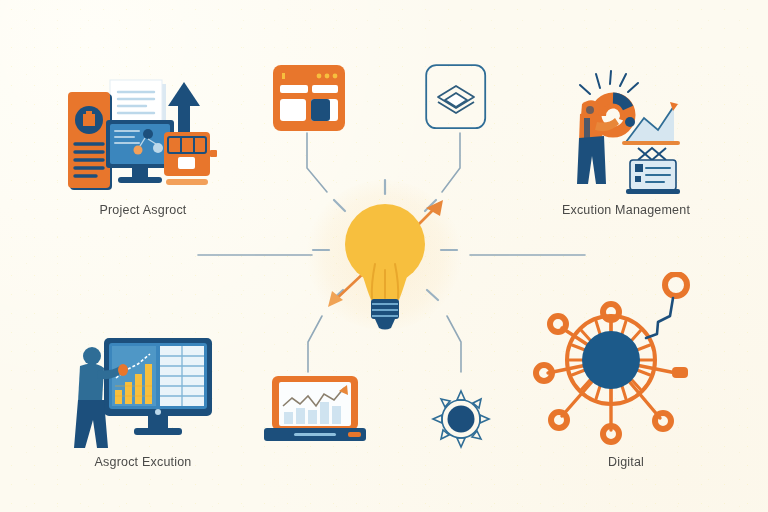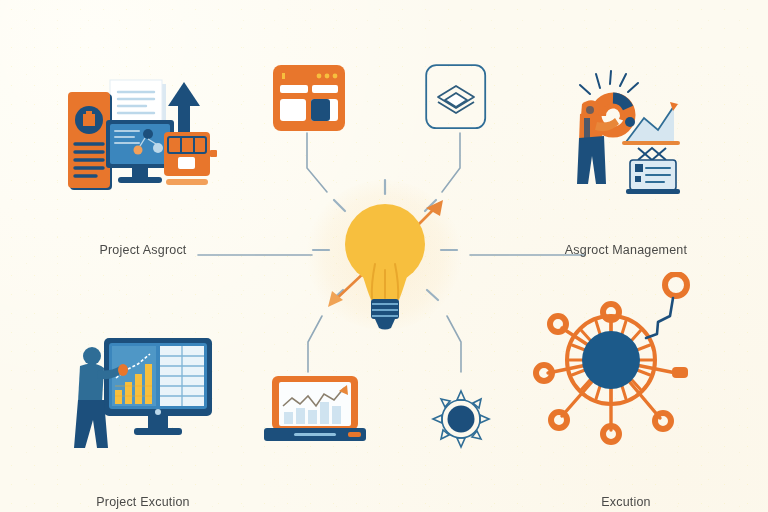--- a/index.html
+++ b/index.html
@@ -22,21 +22,20 @@
       radial-gradient(circle, rgba(240,232,140,.55) .7px, transparent 1px),
       radial-gradient(circle, rgba(236,226,150,.40) .6px, transparent 1px);
     background-size:23px 19px, 31px 27px;
     background-position:0 0, 11px 7px;
   }
   .art{position:absolute;}
   .label{
     position:absolute;text-align:center;
     color:#4a4a48;font-size:12.5px;letter-spacing:.2px;
     white-space:nowrap;
-    margin-top:40px;
   }
   .connector{position:absolute;}
   .hubglow{
     position:absolute;border-radius:50%;
     background:radial-gradient(circle, rgba(250,200,120,.20) 0%, rgba(250,210,140,.10) 55%, rgba(253,250,240,0) 72%);
   }
 </style>
 </head>
 <body>
 
@@ -224,21 +223,21 @@
       <g stroke="#2f6d96" stroke-width="2" stroke-linecap="round">
         <line x1="80" y1="98" x2="104" y2="98"></line>
         <line x1="80" y1="105" x2="104" y2="105"></line>
         <line x1="80" y1="112" x2="98" y2="112"></line>
       </g>
       <rect x="69" y="94" width="8" height="8" fill="#1c4f7c"></rect>
       <rect x="69" y="106" width="6" height="6" fill="#1c4f7c"></rect>
       <rect x="60" y="119" width="54" height="5" rx="2" fill="#1c4f7c"></rect>
     </svg>
   </div>
-  <div class="label" style="left:526px;top:203px;width:200px;">Asgroct Management</div>
+  <div class="label" style="left:526px;top:203px;width:200px;">Excution Management</div>
 
   <div class="art" style="left:68px;top:334px;width:148px;height:116px;">
     <svg width="148" height="116" viewBox="0 0 148 116">
 
       <rect x="36" y="4" width="108" height="78" rx="5" fill="#1c4f7c"></rect>
       <rect x="41" y="9" width="98" height="66" rx="3" fill="#3b86bd"></rect>
 
       <rect x="44" y="12" width="44" height="60" fill="#4f97c6"></rect>
       <g fill="#f7bf3e">
         <rect x="47" y="56" width="7" height="14"></rect>
@@ -265,21 +264,21 @@
       <rect x="80" y="82" width="20" height="12" fill="#1c4f7c"></rect>
       <rect x="66" y="94" width="48" height="7" rx="3" fill="#1c4f7c"></rect>
 
       <circle cx="24" cy="22" r="9" fill="#2f6d96"></circle>
       <path d="M12 32 q14 -6 24 2 l-2 34 -24 0 z" fill="#2f6d96"></path>
       <path d="M10 66 l26 0 4 48 -11 0 -4 -28 -8 28 -11 0 z" fill="#1c4f7c"></path>
       <path d="M30 36 q12 2 22 -4 l3 6 q-12 10 -26 6 z" fill="#2f6d96"></path>
       <ellipse cx="55" cy="36" rx="5" ry="6" fill="#e8762c"></ellipse>
     </svg>
   </div>
-  <div class="label" style="left:43px;top:455px;width:200px;">Project Excution</div>
+  <div class="label" style="left:43px;top:455px;width:200px;">Asgroct Excution</div>
 
   <div class="art" style="left:264px;top:376px;width:102px;height:70px;">
     <svg width="102" height="70" viewBox="0 0 102 70">
       <rect x="8" y="0" width="86" height="54" rx="6" fill="#e8762c"></rect>
       <rect x="15" y="6" width="72" height="44" rx="2" fill="#fbfdfe"></rect>
       <g fill="#cfe3f0">
         <rect x="20" y="36" width="9" height="12"></rect>
         <rect x="32" y="32" width="9" height="16"></rect>
         <rect x="44" y="34" width="9" height="14"></rect>
         <rect x="56" y="26" width="9" height="22"></rect>
@@ -352,15 +351,15 @@
         <circle cx="35" cy="148" r="8"></circle>
         <circle cx="87" cy="162" r="8"></circle>
         <circle cx="139" cy="149" r="8"></circle>
         <circle cx="152" cy="13" r="11"></circle>
       </g>
       <rect x="148" y="95" width="16" height="11" rx="4" fill="#e8762c"></rect>
 
       <polyline points="149,26 146,44 134,50 133,62 122,66" fill="none" stroke="#1c4f7c" stroke-width="2.6" stroke-linecap="round" stroke-linejoin="round"></polyline>
     </svg>
   </div>
-  <div class="label" style="left:526px;top:455px;width:200px;">Excution</div>
+  <div class="label" style="left:526px;top:455px;width:200px;">Digital</div>
 
 </div>
 
 </body></html>

